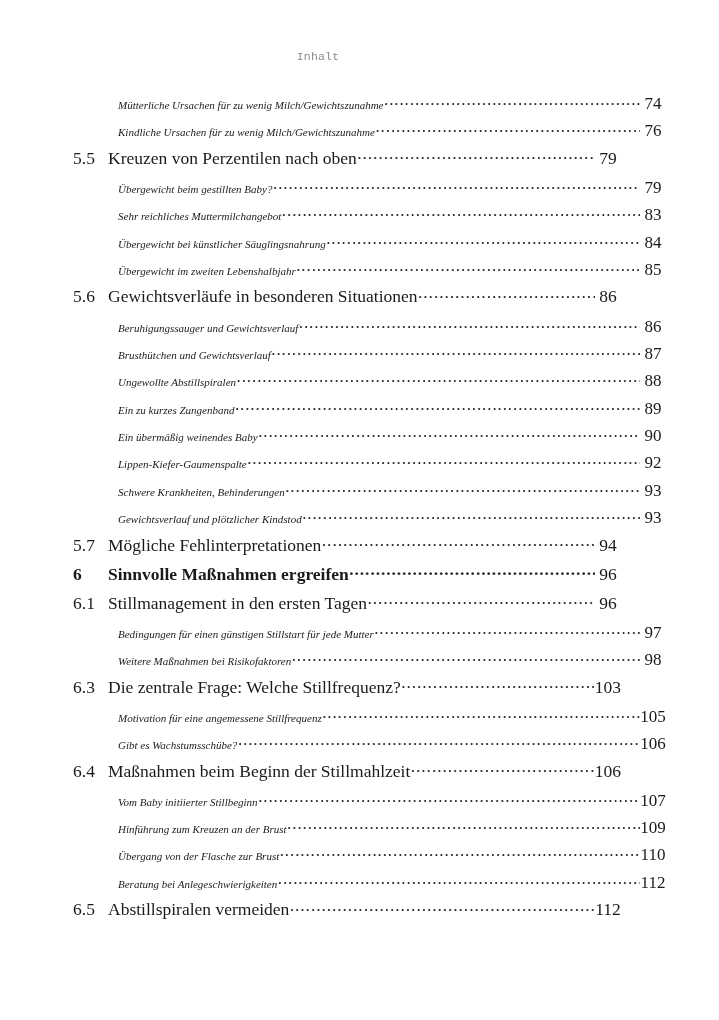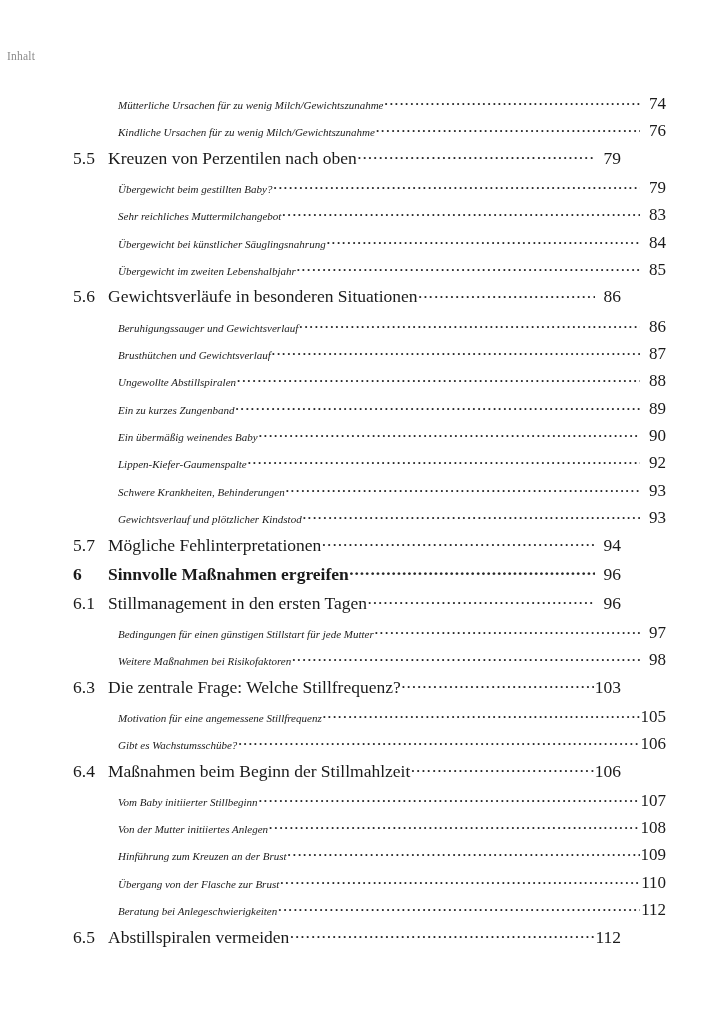--- a/index.html
+++ b/index.html
@@ -19,24 +19,24 @@
   .page {
     position: absolute;
     inset: 0;
     background: #ffffff;
   }
 
   
   .running-head {
     position: absolute;
     top: 50px;
-    left: 7px;
+    left: 16px;
     right: 99px;
-    text-align: left;
-    font-family: Liberation Serif, serif;
+    text-align: center;
+    font-family: Liberation Mono, monospace;
     font-size: 11.5px;
     letter-spacing: 0.2px;
     color: #8a8a8a;
   }
 
   
   .toc {
     position: absolute;
     top: 93px;
     left: 73px;
@@ -78,21 +78,21 @@
     bottom: 0.06em;
     font-size: 17.5px;
     line-height: 1;
     letter-spacing: 0.9px;
     white-space: nowrap;
     color: #262626;
   }
 
   .pageno {
     flex: 0 0 auto;
-    text-align: right;
+    text-align: center;
     font-size: 17.5px;
     line-height: 1;
     white-space: nowrap;
     min-width: 26px;
   }
 
   
   .lvl-section {
     margin-bottom: 9.6px;
   }
@@ -270,25 +270,20 @@
         <span class="title">Maßnahmen beim Beginn der Stillmahlzeit</span>
         <span class="leader"></span>
         <span class="pageno">106</span>
       </div>
       <div class="toc-entry lvl-sub">
         <span class="title">Vom Baby initiierter Stillbeginn</span>
         <span class="leader"></span>
         <span class="pageno">107</span>
       </div>
       <div class="toc-entry lvl-sub">
-        <span class="title">Von der Mutter initiiertes Anlegen</span>
-        <span class="leader"></span>
-        <span class="pageno">108</span>
-      </div>
-      <div class="toc-entry lvl-sub">
         <span class="title">Hinführung zum Kreuzen an der Brust</span>
         <span class="leader"></span>
         <span class="pageno">109</span>
       </div>
       <div class="toc-entry lvl-sub">
         <span class="title">Übergang von der Flasche zur Brust</span>
         <span class="leader"></span>
         <span class="pageno">110</span>
       </div>
       <div class="toc-entry lvl-sub">

